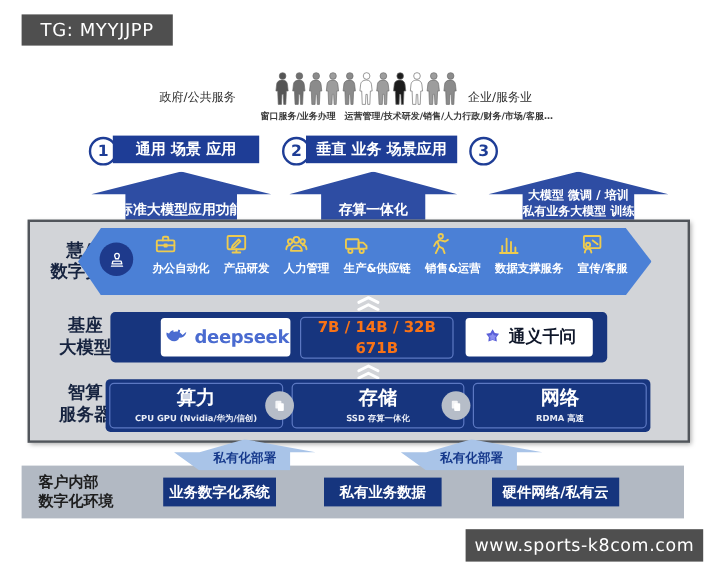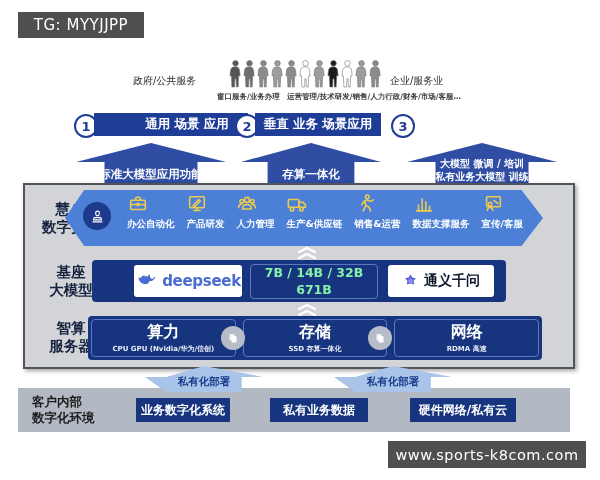--- a/index.html
+++ b/index.html
@@ -50,21 +50,21 @@
 
   .chevrons{left:270px;width:24px;height:13px;}
   #chevron-1{top:61px;} #chevron-2{top:118px;}
 
   .navy-box{background:#17357e;border-radius:4px;}
   #model-box{left:67px;top:75px;width:414px;height:42px;}
   .pill{position:absolute;background:#fff;border-radius:3px;display:flex;align-items:center;justify-content:center;gap:5px;}
   #deepseek-pill{left:42px;top:5px;width:108px;height:32px;}
   #deepseek-pill .wordmark{color:#4a6bd0;font-weight:bold;font-size:15px;letter-spacing:-.3px;}
   #params-box{position:absolute;left:158px;top:4px;width:126px;height:33px;border:1px solid #5c78c2;border-radius:4px;
-    color:#86efac;font-weight:bold;font-size:12.5px;line-height:1.3;display:flex;flex-direction:column;
+    color:#f97316;font-weight:bold;font-size:12.5px;line-height:1.3;display:flex;flex-direction:column;
     align-items:center;justify-content:center;}
   #qwen-pill{left:296px;top:5px;width:106px;height:32px;}
   #qwen-pill .wordmark{color:#0f172a;font-weight:bold;font-size:14px;}
 
   #server-box{left:63px;top:131px;width:454px;height:44px;display:flex;gap:7px;padding:3px;box-sizing:border-box;}
   .server-sec{flex:1;border:1px solid #5c78c2;border-radius:4px;display:flex;flex-direction:column;
     align-items:center;justify-content:center;gap:1px;}
   .server-title{color:#fff;font-weight:bold;font-size:16px;}
   .server-sub{color:#e8ecf6;font-size:7px;font-weight:bold;white-space:nowrap;}
   .gray-circle{position:absolute;width:24px;height:24px;border-radius:50%;background:#b6bdc8;
@@ -159,21 +159,21 @@
         <g stroke="#6a6a6a" stroke-width=".6" fill="#8b8b8b">
           <circle cx="7" cy="3.5" r="3"></circle>
           <path d="M7 7.2c2.6 0 4.2 1.8 4.4 4.2l.6 5.6h-1.6l-.5 12H8l-.4-9H6.4l-.4 9H3.1l-.5-12H1l.6-5.6C1.8 9 3.4 7.2 7 7.2z"></path>
         </g>
       </svg>
   </div>
   <div class="abs caption" id="caption-left">窗口服务/业务办理</div>
   <div class="abs caption" id="caption-right">运营管理/技术研发/销售/人力行政/财务/市场/客服…</div>
 
   <div class="abs step-circle" style="left:74px;top:114px;">1</div>
-  <div class="abs step-bar" style="left:94px;top:113px;width:122px;padding-left:32px;">通用 场景 应用</div>
+  <div class="abs step-bar" style="left:94px;top:113px;width:122px;">通用 场景 应用</div>
   <div class="abs step-circle" style="left:235px;top:114px;">2</div>
   <div class="abs step-bar" style="left:255px;top:113px;width:126px;">垂直 业务 场景应用</div>
   <div class="abs step-circle" style="left:391px;top:114px;">3</div>
 
   <div class="abs up-arrow" style="left:76px;top:143px;width:150px;height:42px;">
     <div class="txt"><span>标准大模型应用功能</span></div>
   </div>
   <div class="abs up-arrow" style="left:241px;top:143px;width:140px;height:42px;">
     <div class="txt"><span>存算一体化</span></div>
   </div>

